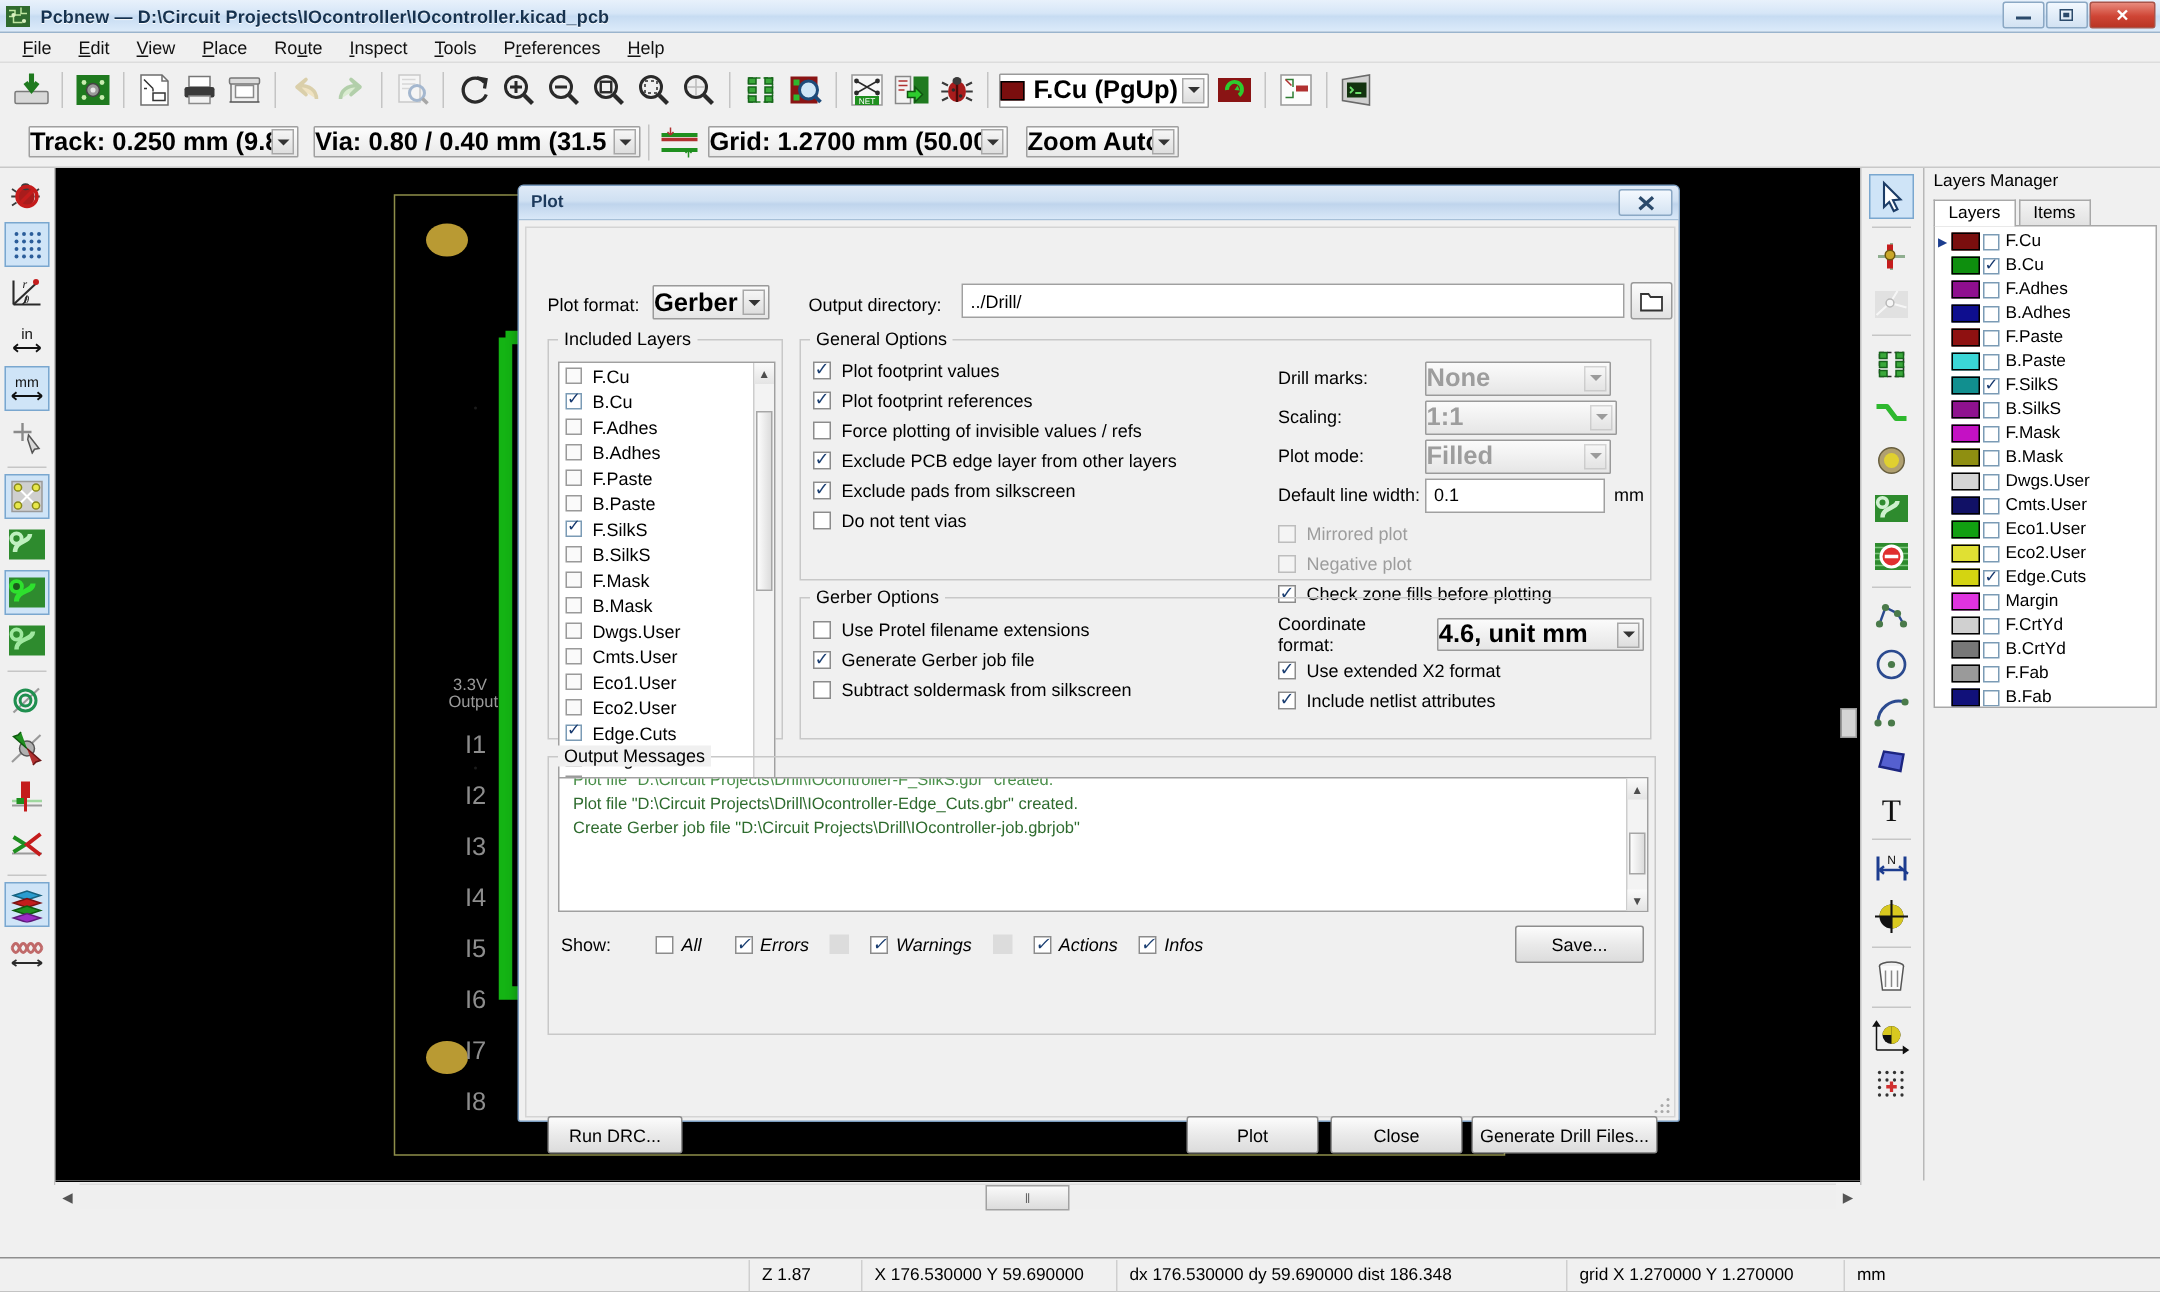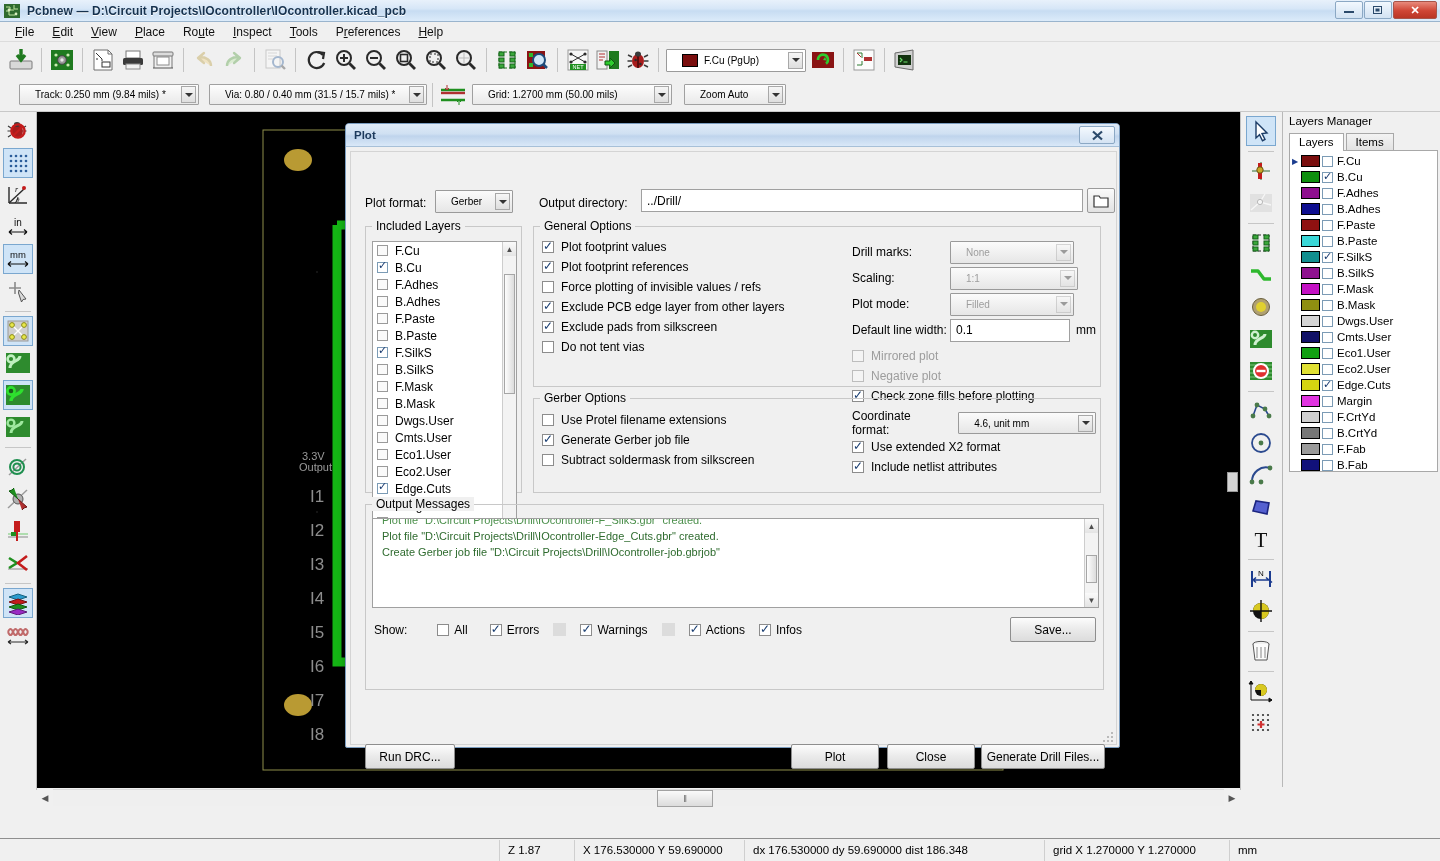--- a/index.html
+++ b/index.html
@@ -51,22 +51,22 @@
                   border-bottom: 1px solid #c8c8c8; }
   .tb-sep { width: 1px; height: 24px; background: #c4c4c4; margin: 0 5px; }
   .tbi { width: 30px; height: 30px; display: flex; align-items: center;
          justify-content: center; position: relative; }
   .tbi svg { display: block; }
   .tbi.disabled { opacity: .38; }
 
   
   .combo {
     height: 21px; border: 1px solid #9a9a9a; background: #fff;
-    display: flex; align-items: center; padding: 0 2px 0 15px;
-    font-size: 10px; color: #000; border-radius: 1px;
+    display: flex; align-items: center; padding: 0 2px 0 0;
+    font-size: 17px; color: #000; border-radius: 1px; font-weight: bold;
   }
   .combo .cv { white-space: nowrap; overflow: hidden; }
   .combo .arrow {
     width: 15px; height: 17px; margin-left: auto; flex: 0 0 15px;
     background: linear-gradient(to bottom,#f6f6f6,#dedede);
     border: 1px solid #a8a8a8; display: flex; align-items: center; justify-content: center;
   }
   .combo .arrow::after { content: ""; border-left: 4px solid transparent;
     border-right: 4px solid transparent; border-top: 4px solid #333; }
   .combo.grey { background: linear-gradient(to bottom,#fbfbfb,#e6e6e6); }
@@ -1273,21 +1273,21 @@
             </div>
           <div class="vsb">
             <div class="ar">▲</div>
             <div class="thumb" style="top:36px;height:28px;"></div>
             <div class="ar bot">▼</div>
           </div>
         </div>
 
         <div style="position:absolute;left:8px;top:112px;display:flex;align-items:center;width:722px;gap:22px;">
           <span class="lbl" style="margin-right:8px;">Show:</span>
-          <div id="show-filters" style="display:flex;align-items:center;">
+          <div id="show-filters" style="display:flex;align-items:center;font-style:italic;">
               <div style="display: flex; align-items: center; margin-right: 22px;">
                 <span class="cbx" style="margin-right: 5px;"></span>
                 <span class="cb-label">All</span>
               </div>
               <div style="display: flex; align-items: center; margin-right: 14px;">
                 <span class="cbx on" style="margin-right: 5px;"></span>
                 <span class="cb-label">Errors</span>
               </div>
               <span class="spacer-sq" style="margin-right: 14px;"></span>
               <div style="display: flex; align-items: center; margin-right: 14px;">

